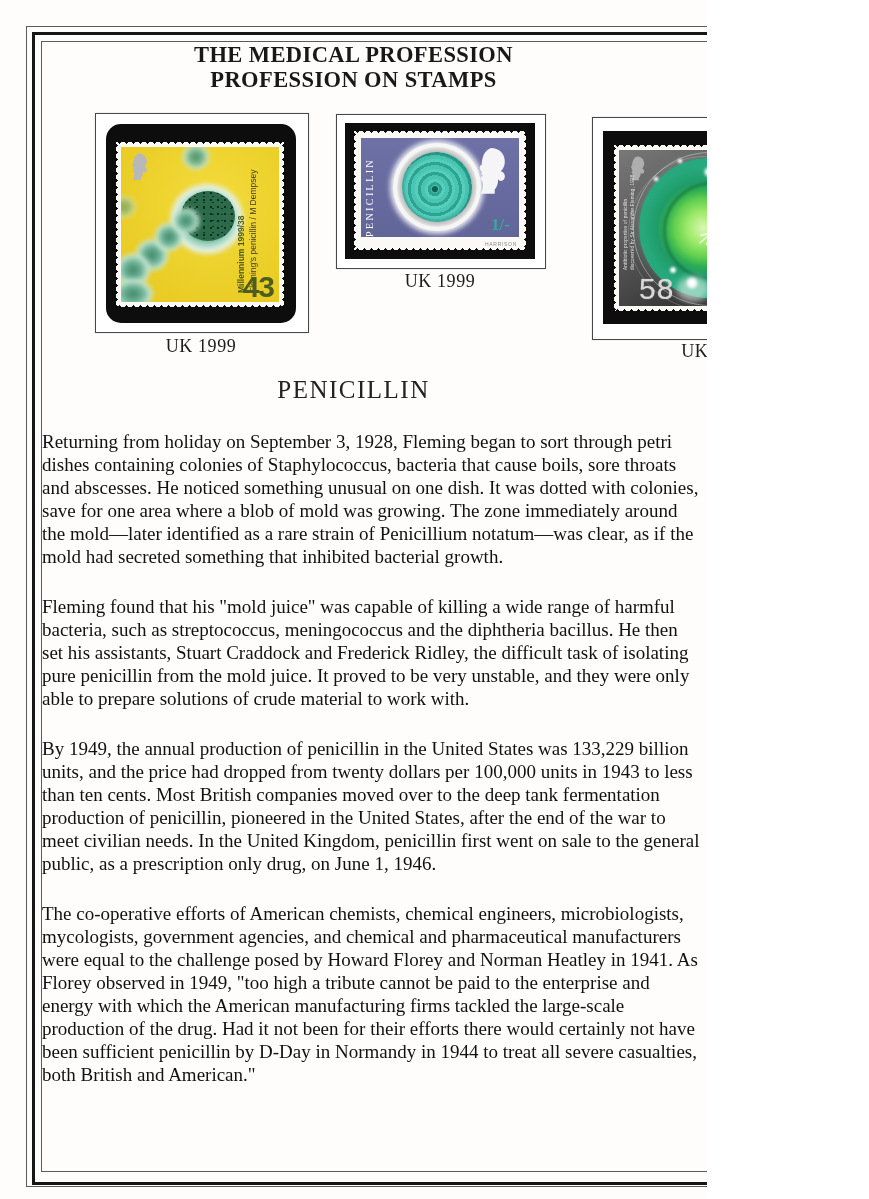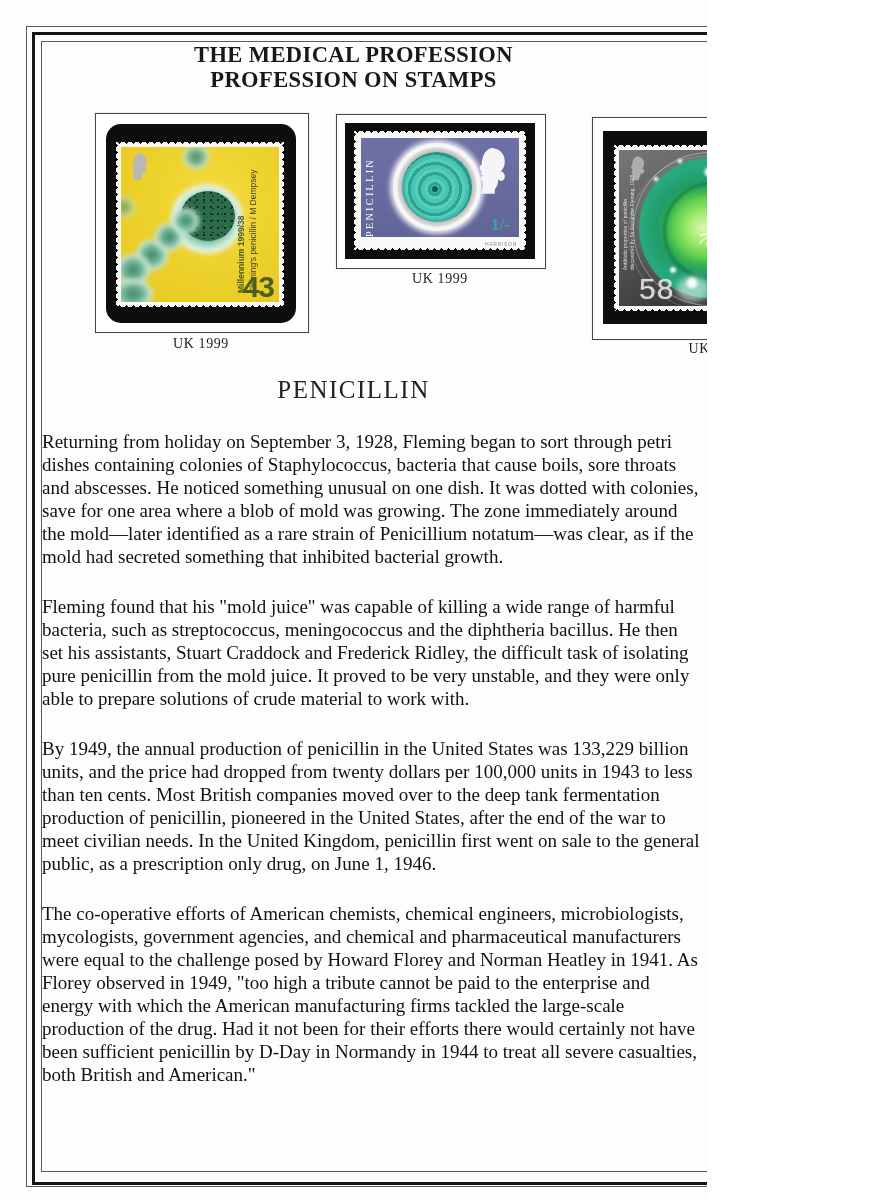--- a/index.html
+++ b/index.html
@@ -94,21 +94,21 @@
          background:radial-gradient(closest-side,#ffffff 0 40%,rgba(255,255,255,.75) 60%,rgba(255,255,255,0) 100%);}
   .patch{position:absolute;border-radius:50%;filter:blur(3px);background:rgba(255,255,255,.5);}
   .s3-queen{position:absolute;left:9px;top:6px;}
   .s3-insc{position:absolute;left:4px;bottom:36px;height:112px;writing-mode:vertical-rl;transform:rotate(180deg);
            font-family:"Liberation Sans",sans-serif;font-size:4.6px;line-height:6.5px;color:#e4e4e4;letter-spacing:.2px;}
   .s3-insc span{display:block;}
   .s3-den{position:absolute;left:20px;bottom:2px;font-family:"Liberation Sans",sans-serif;font-weight:400;
           font-size:30px;line-height:30px;letter-spacing:1px;color:#d8d8d8;text-shadow:0 0 1px rgba(255,255,255,.5);}
   .sprig{position:absolute;left:76px;top:68px;transform:rotate(-12deg);filter:blur(.3px);}
 
-  .caption{position:absolute;text-align:center;font-size:14px;letter-spacing:.6px;color:#1c1c1c;}
+  .caption{position:absolute;text-align:center;font-size:18px;letter-spacing:.6px;color:#1c1c1c;}
   .cap1{left:95px;top:336px;width:212px;}
   .cap2{left:336px;top:271px;width:208px;}
   .cap3{left:592px;top:341px;width:249px;}
 
   .section-heading{position:absolute;left:0;right:0;top:376px;text-align:center;
                    font-size:25px;letter-spacing:1.5px;color:#222222;}
 
   .article{position:absolute;left:42px;top:430px;width:802px;font-size:19px;line-height:23px;color:#111111;}
   .article p{margin:0 0 27px 0;white-space:pre-line;}
 </style>

